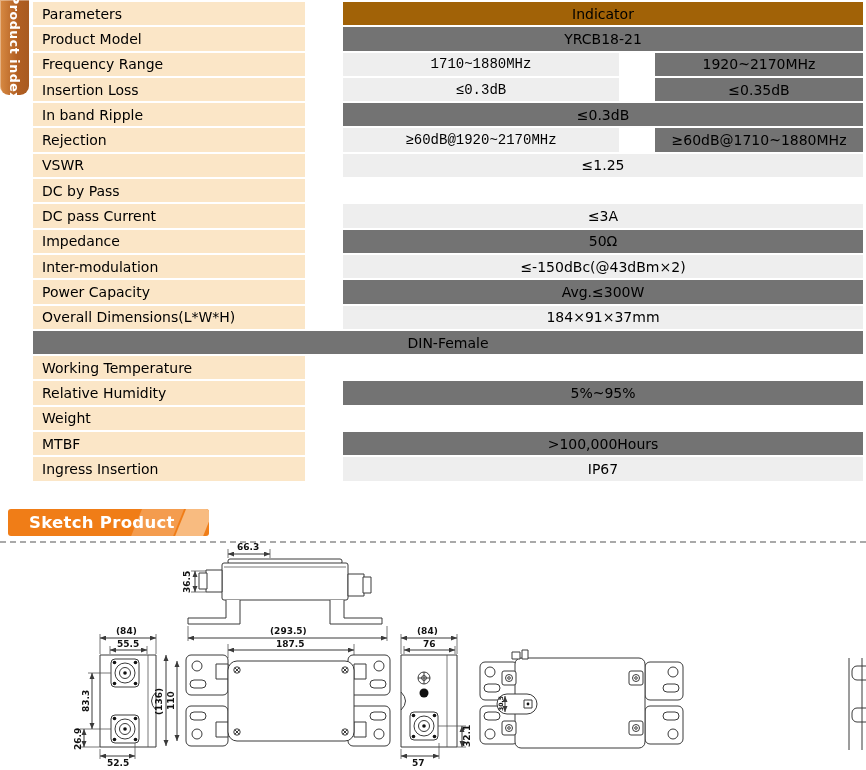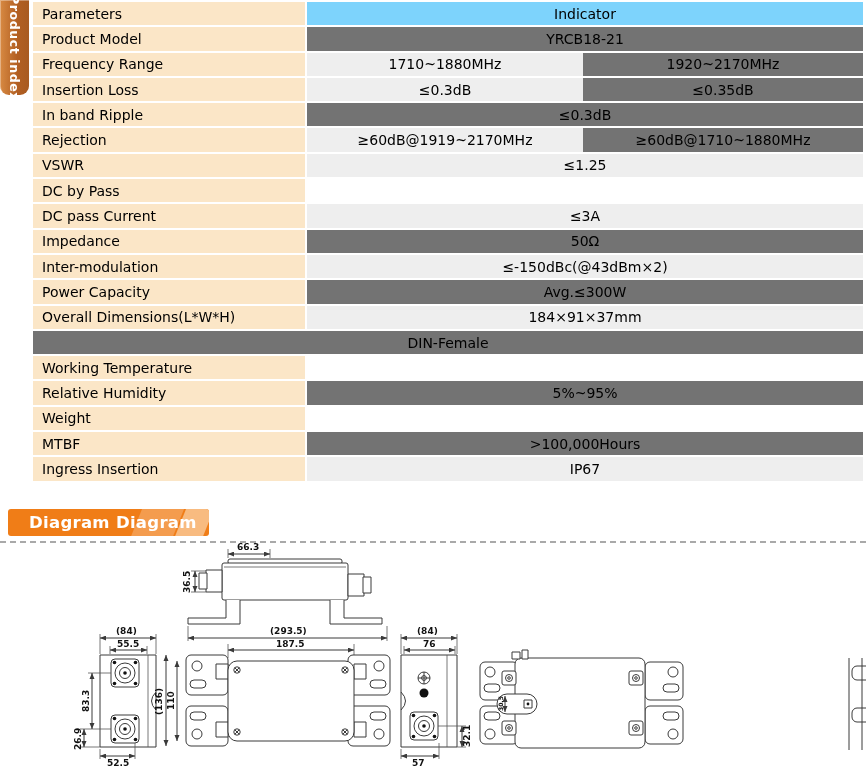--- a/index.html
+++ b/index.html
@@ -15,28 +15,28 @@
     border-radius:0 0 9px 9px;
     display:flex;align-items:center;justify-content:center;
     box-shadow:inset 1px 1px 0 rgba(255,255,255,.35);
   }
   .ptab span{
     writing-mode:vertical-rl;color:#fff;font-weight:bold;
     font-size:12.5px;letter-spacing:.6px;white-space:nowrap;
   }
   
   .spec{position:absolute;left:33px;top:2px;width:830px;}
-  .row{display:flex;height:23.3px;margin-bottom:2px;}
+  .row{display:flex;height:23.3px;margin-bottom:2px;gap:36px;}
   .cell{display:flex;align-items:center;font-size:14px;}
   .label{background:#fbe6c7;flex:0 0 272px;margin-right:2px;padding-left:9px;box-sizing:border-box;}
   .value{justify-content:center;text-align:center;}
   .span{flex:1;}
-  .v1{flex:0 0 276px;}
+  .v1{flex:0 0 276px;font-family:Liberation Mono, monospace;}
   .v2{flex:1;}
-  .peach{background:#7dd3fc;}
+  .peach{background:#a16207;}
   .light{background:#eeeeee;}
   .dark{background:#737373;}
   
   .banner{
     position:absolute;left:8px;top:509px;width:201px;height:27px;
     background:#f07d17;border-radius:3px;overflow:hidden;box-sizing:border-box;
     color:#fff;font-weight:bold;font-size:16.5px;line-height:27px;padding-left:21px;
     letter-spacing:.3px;
   }
   .stripe{position:absolute;top:-5px;height:40px;}
@@ -79,21 +79,21 @@
     <div class="cell label">Insertion Loss</div>
     <div class="cell value v1 light">≤0.3dB</div>
     <div class="cell value v2 dark">≤0.35dB</div>
   </div>
   <div class="row">
     <div class="cell label">In band Ripple</div>
     <div class="cell value v2 dark">≤0.3dB</div>
   </div>
   <div class="row">
     <div class="cell label">Rejection</div>
-    <div class="cell value v1 light">≥60dB@1919~2170MHz</div>
+    <div class="cell value v1 light">≥60dB@1920~2170MHz</div>
     <div class="cell value v2 dark">≥60dB@1710~1880MHz</div>
   </div>
   <div class="row">
     <div class="cell label">VSWR</div>
     <div class="cell value span light">≤1.25</div>
   </div>
   <div class="row">
     <div class="cell label">DC by Pass</div>
   </div>
   <div class="row">
@@ -135,21 +135,21 @@
   </div>
   <div class="row">
     <div class="cell label">Ingress Insertion</div>
     <div class="cell value span light">IP67</div>
   </div>
 </div>
 
 <div class="banner">
   <div class="stripe s1"></div>
   <div class="stripe s2"></div>
-  <span class="txt">Diagram Diagram</span>
+  <span class="txt">Sketch Product</span>
 </div>
 <div class="dashline"></div>
 
 <svg class="draw" width="866" height="230" viewBox="0 0 866 230">
   <defs>
     <marker id="mE" markerWidth="7" markerHeight="6" refX="6" refY="2.5" orient="auto">
         <path d="M0,0 L6,2.5 L0,5 Z" fill="#3a3a3a"></path>
       </marker>
     <marker id="mS" markerWidth="7" markerHeight="6" refX="0" refY="2.5" orient="auto">
         <path d="M6,0 L0,2.5 L6,5 Z" fill="#3a3a3a"></path>

